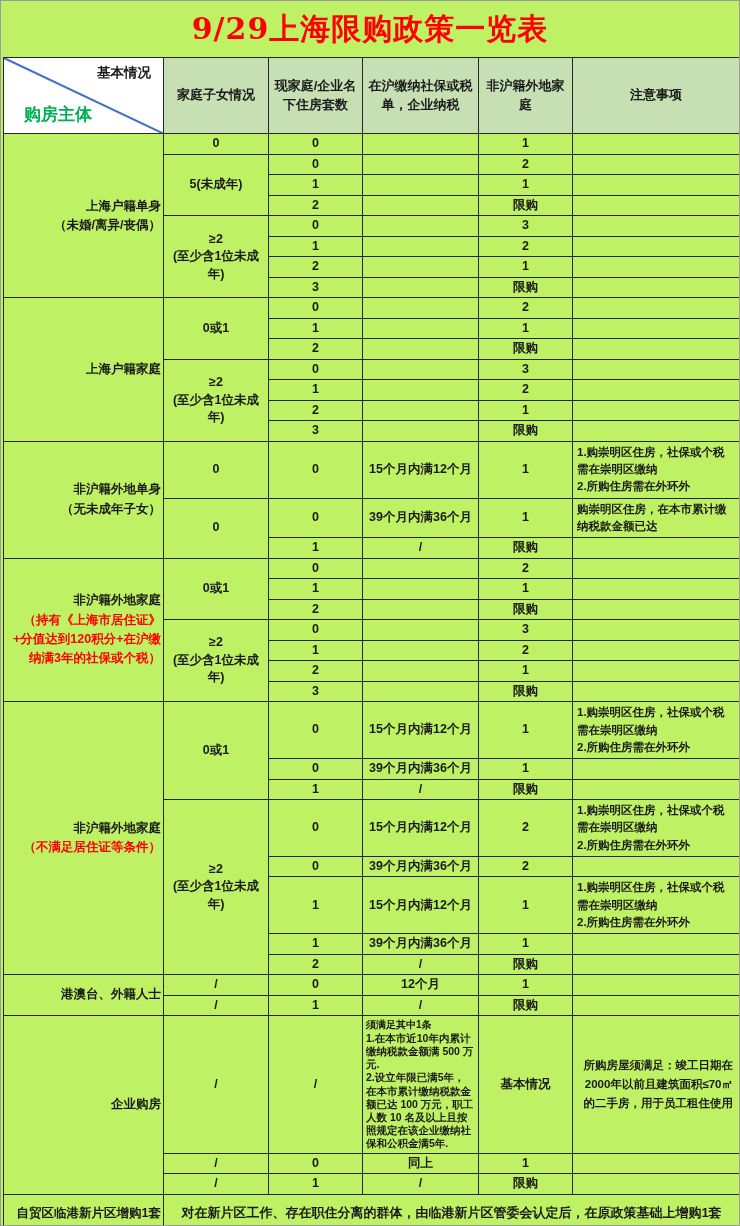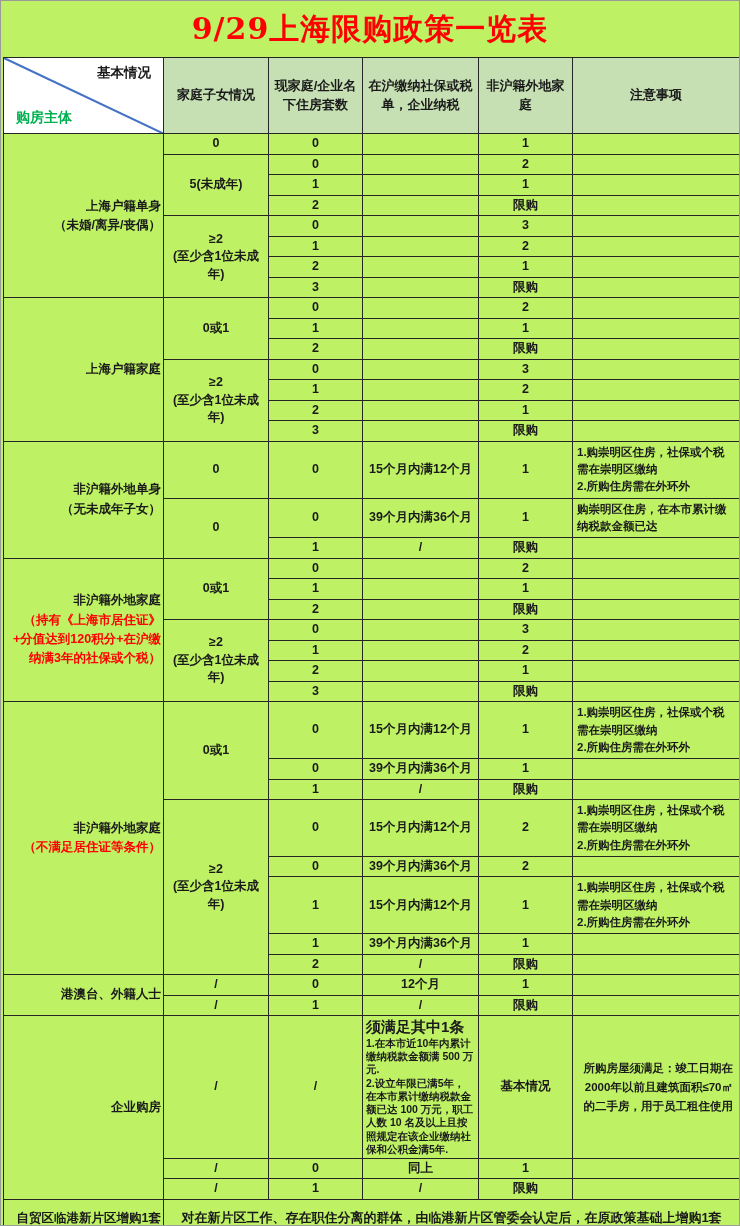--- a/index.html
+++ b/index.html
@@ -31,27 +31,27 @@
     font-weight:bold;font-size:12.5px;color:#1a1a1a;
     white-space:pre-line;line-height:1.4;
     padding:1px 3px;overflow:hidden;
   }
   thead th{background:var(--hdr-bg);font-size:13px;line-height:1.45;}
   th.corner{
     background:#ffffff;position:relative;padding:0;
   }
   th.corner svg{position:absolute;left:0;top:0;width:100%;height:100%;display:block;}
   .c-top{position:absolute;top:5px;right:12px;font-size:13.5px;color:#1a1a1a;}
-  .c-bot{position:absolute;bottom:6px;left:12px;font-size:14px;color:var(--green);}
+  .c-bot{position:absolute;bottom:6px;left:20px;font-size:17px;color:var(--green);}
   td.subject{font-size:12.5px;line-height:1.55;padding:1px 2px;text-align:right;}
   td .red{color:var(--red);}
   td.note{text-align:left;font-size:11.5px;line-height:1.5;padding:2px 4px;}
   td.notec{font-size:11.5px;line-height:1.65;padding:2px 6px;text-align:right;}
   td.cond{text-align:left;font-size:10.5px;line-height:1.26;padding:2px 3px;}
-  td.cond .lead{font-size:15px;}
+  td.cond .lead{font-size:10px;}
   td.mergewide{font-size:13px;}
 </style>
 </head>
 <body>
 
 <div class="sheet">
   <div class="title">9/29上海限购政策一览表</div>
 
   <table class="policy">
     <colgroup>

